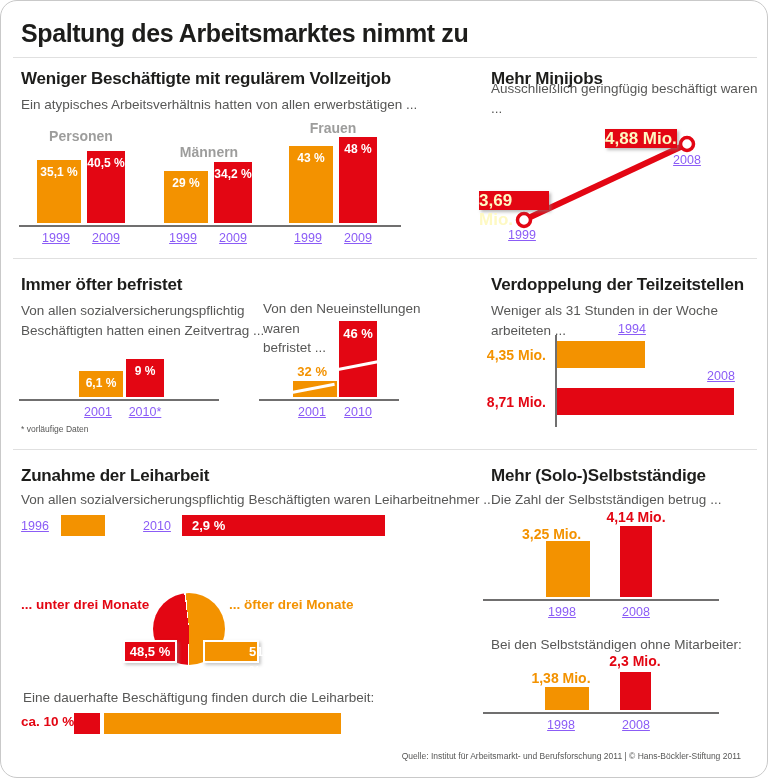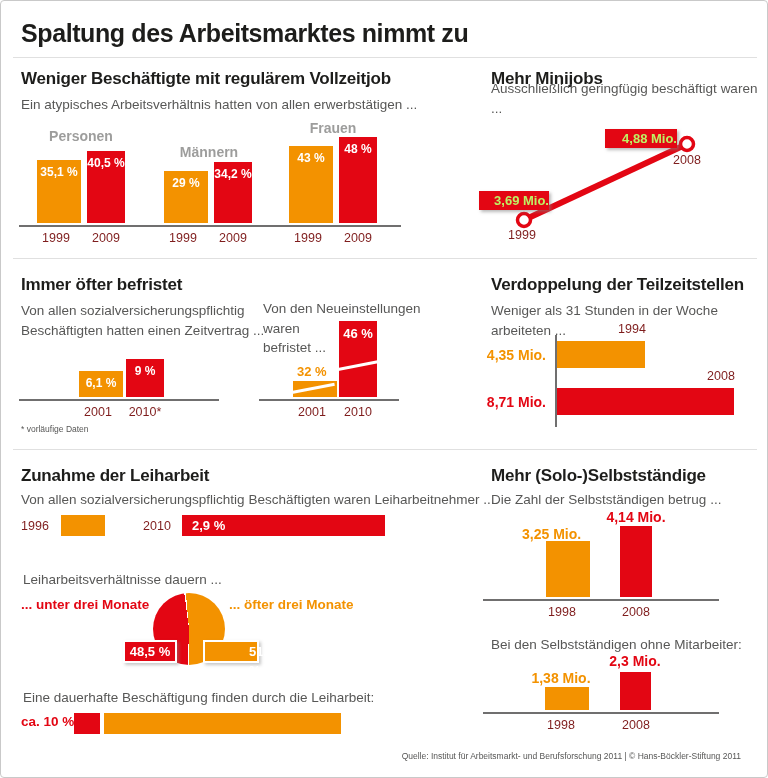--- a/index.html
+++ b/index.html
@@ -1,39 +1,39 @@
 <!DOCTYPE html>
 <html lang="de" style="--red: #e30613; --orange: #f39200; --group_label: #9d9d9c; --text: #1d1d1b; --subtext: #575756; --axis: #706f6f;"><head>
 <meta charset="utf-8">
 <style>
   * { margin:0; padding:0; box-sizing:border-box; }
   html,body { background:#ffffff; }
   body { font-family:"Liberation Sans","DejaVu Sans",sans-serif; color:#1d1d1b; }
   .page { position:relative; width:768px; height:778px; background:#fff;
-          border:1px solid #c9c9c9; border-radius:4px; overflow:hidden; }
+          border:1px solid #c9c9c9; border-radius:17px; overflow:hidden; }
   .abs { position:absolute; }
   .title { font-size:25px; font-weight:bold; letter-spacing:-0.4px; color:#1d1d1b; white-space:nowrap; }
   .h2 { font-size:17px; font-weight:bold; letter-spacing:-0.2px; color:#1d1d1b; white-space:nowrap; }
   .sub { font-size:13.5px; color:#575756; line-height:1.45; }
   .preline { white-space:pre-line; }
   .rule { background:#e0e0e0; height:1px; }
   .axis { background:#706f6f; }
   .vbar { position:absolute; width:38px; }
   .orange { background:var(--orange,#f39200);padding-left:44px; }
   .red { background:var(--red,#e30613); }
   .barlabel { position:absolute; top:5px; left:50%; transform:translateX(-50%);
               color:#fff; font-weight:bold; font-size:12px; white-space:nowrap; }
   .glabel { position:absolute; width:90px; text-align:center; color:#9d9d9c;
             font-weight:bold; font-size:14px; white-space:nowrap; }
-  .ylabel { position:absolute; width:50px; text-align:center; color:#7f1d1d; font-size:12.5px; }
+  .ylabel { position:absolute; width:50px; text-align:center; color:#8b5cf6; font-size:12.5px;text-decoration:underline; }
   .vallabel { position:absolute; font-weight:bold; font-size:14px; white-space:nowrap; }
   .c-red { color:var(--red,#e30613); }
   .c-orange { color:var(--orange,#f39200); }
-  .redbox { position:absolute; background:var(--red,#e30613); color:#bef264; font-weight:bold;
-            font-size:13px; text-align:right; height:19px; line-height:19px;
+  .redbox { position:absolute; background:var(--red,#e30613); color:#fef9c3; font-weight:bold;
+            font-size:17px; text-align:left; height:19px; line-height:19px;
             box-shadow:2px 2px 3px rgba(130,130,130,.55); }
   .slash { position:absolute; background:#fff; height:3px; transform:rotate(-11deg); }
   .hbarlabel { color:#fff; font-weight:bold; font-size:13px; line-height:21px; display:block; }
   .piebox { position:absolute; color:#fff; font-weight:bold; font-size:13px; text-align:center;
             border:2px solid #fff; line-height:19px; height:23px;
             box-shadow:2px 2px 3px rgba(130,130,130,.45); }
   .pie { position:absolute; width:72px; height:72px; border-radius:50%; }
   .small { font-size:8.5px; color:#575756; }
   .lead { font-size:13.5px; color:#575756; }
 </style>
@@ -106,21 +106,21 @@
     <span class="barlabel">9 %</span>
     </div>
   <div class="abs axis" style="left:18px;top:398px;width:200px;height:2px"></div>
   <div class="abs ylabel" style="left:72px;top:404px">2001</div>
   <div class="abs ylabel" style="left:119px;top:404px">2010*</div>
   <div class="abs small" style="left:20px;top:423px">* vorläufige Daten</div>
 
   <div class="abs sub preline" style="left:262px;top:298px;width:170px">Von den Neueinstellungen
 waren
 befristet ...</div>
-  <div class="abs vallabel c-orange" style="left:296px;top:363px;width:50px;text-align:left;font-size:13px">32 %</div>
+  <div class="abs vallabel c-orange" style="left:276px;top:363px;width:50px;text-align:right;font-size:13px">32 %</div>
   <div class="vbar orange" style="left: 292px; bottom: 380px; height: 16px;"></div>
   <div class="vbar red" style="left: 338px; bottom: 380px; height: 75.9px; margin-top: 28px;">
     <span class="barlabel" style="font-size:13px">46 %</span>
     </div>
   <div class="slash" style="left:289px;top:386px;width:45px"></div>
   <div class="slash" style="left:334px;top:363px;width:47px"></div>
   <div class="abs axis" style="left:258px;top:398px;width:140px;height:2px"></div>
   <div class="abs ylabel" style="left:286px;top:404px">2001</div>
   <div class="abs ylabel" style="left:332px;top:404px">2010</div>
 
@@ -142,21 +142,20 @@
 
   <div class="abs ylabel" style="left:14px;top:518px;width:40px">1996</div>
   <div class="abs orange" style="left: 60px; top: 514px; height: 21px; width: 42px;">
     <span class="hbarlabel" style="padding-left:7px">0,6 %</span>
     </div>
   <div class="abs ylabel" style="left:136px;top:518px;width:40px">2010</div>
   <div class="abs red" style="left: 181px; top: 514px; height: 21px; width: 203px;">
     <span class="hbarlabel" style="padding-left:10px">2,9 %</span>
     </div>
 
-  <div class="abs lead" style="left:22px;top:571px">Leiharbeitsverhältnisse dauern ...</div>
   <div class="pie" style="left: 152px; top: 592px; background: conic-gradient(from -5deg, rgb(243, 146, 0) 0deg, rgb(243, 146, 0) 184.4deg, rgb(255, 255, 255) 184.4deg, rgb(255, 255, 255) 186.9deg, rgb(227, 6, 19) 186.9deg, rgb(227, 6, 19) 357.5deg, rgb(255, 255, 255) 357.5deg, rgb(255, 255, 255) 360deg);"></div>
   <div class="abs vallabel c-red" style="left:20px;top:596px;font-size:13.5px">... unter drei Monate</div>
   <div class="abs vallabel c-orange" style="left:228px;top:596px;font-size:13.5px">... öfter drei Monate</div>
   <div class="piebox red" style="left:122px;top:639px;width:54px">48,5 %</div>
   <div class="piebox orange" style="left:202px;top:639px;width:56px">51,5 %</div>
 
   <div class="abs lead" style="left:22px;top:689px">Eine dauerhafte Beschäftigung finden durch die Leiharbeit:</div>
   <div class="abs vallabel c-red" style="left:20px;top:713px;font-size:13.5px">ca. 10 %</div>
   <div class="abs red" style="left: 73px; top: 712px; height: 21px; width: 26px;"></div>
   <div class="abs orange" style="left: 103px; top: 712px; height: 21px; width: 236.7px;"></div>

